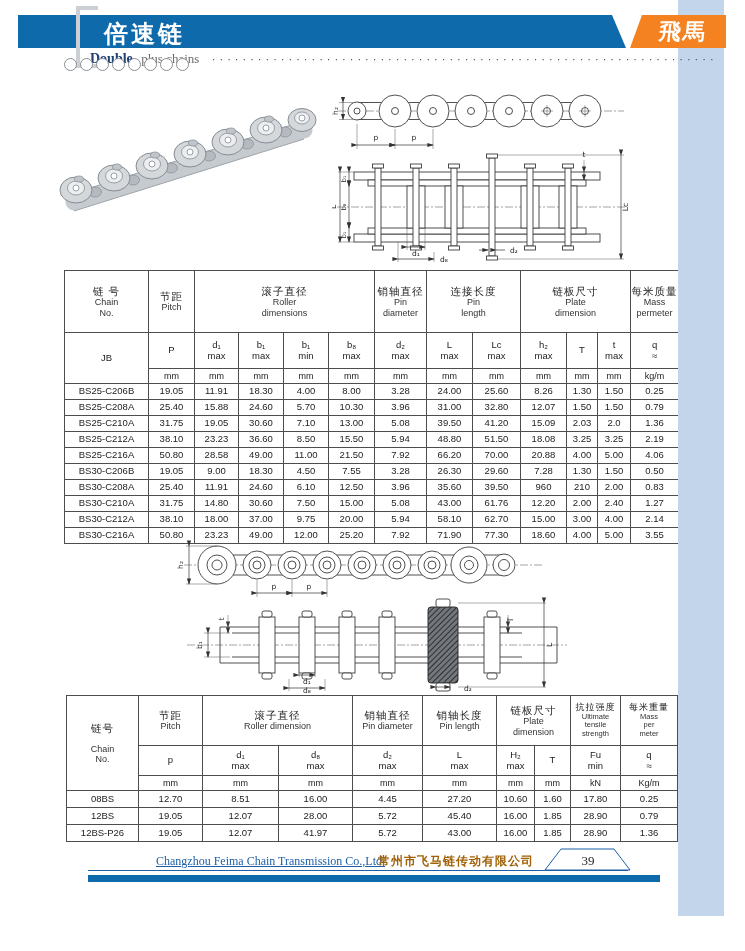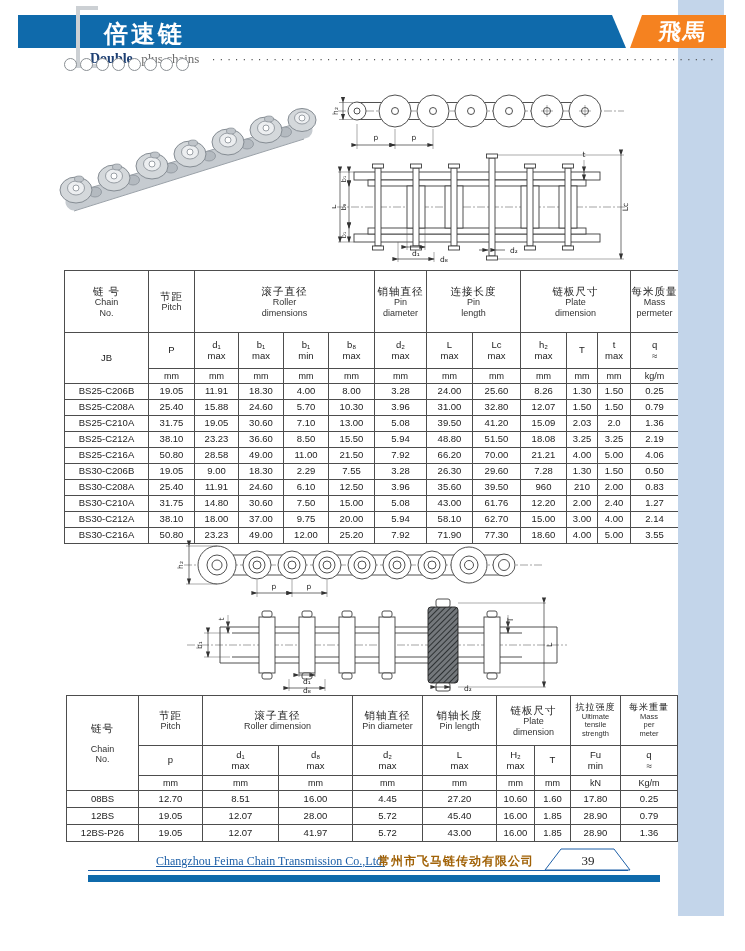--- a/index.html
+++ b/index.html
@@ -388,31 +388,31 @@
         <tr>
           <td>BS25-C216A</td>
           <td>50.80</td>
           <td>28.58</td>
           <td>49.00</td>
           <td>11.00</td>
           <td>21.50</td>
           <td>7.92</td>
           <td>66.20</td>
           <td>70.00</td>
-          <td>21.21</td>
+          <td>20.88</td>
           <td>4.00</td>
           <td>5.00</td>
           <td>4.06</td>
         </tr>
         <tr>
           <td>BS30-C206B</td>
           <td>19.05</td>
           <td>9.00</td>
           <td>18.30</td>
-          <td>2.29</td>
+          <td>4.50</td>
           <td>7.55</td>
           <td>3.28</td>
           <td>26.30</td>
           <td>29.60</td>
           <td>7.28</td>
           <td>1.30</td>
           <td>1.50</td>
           <td>0.50</td>
         </tr>
         <tr>

